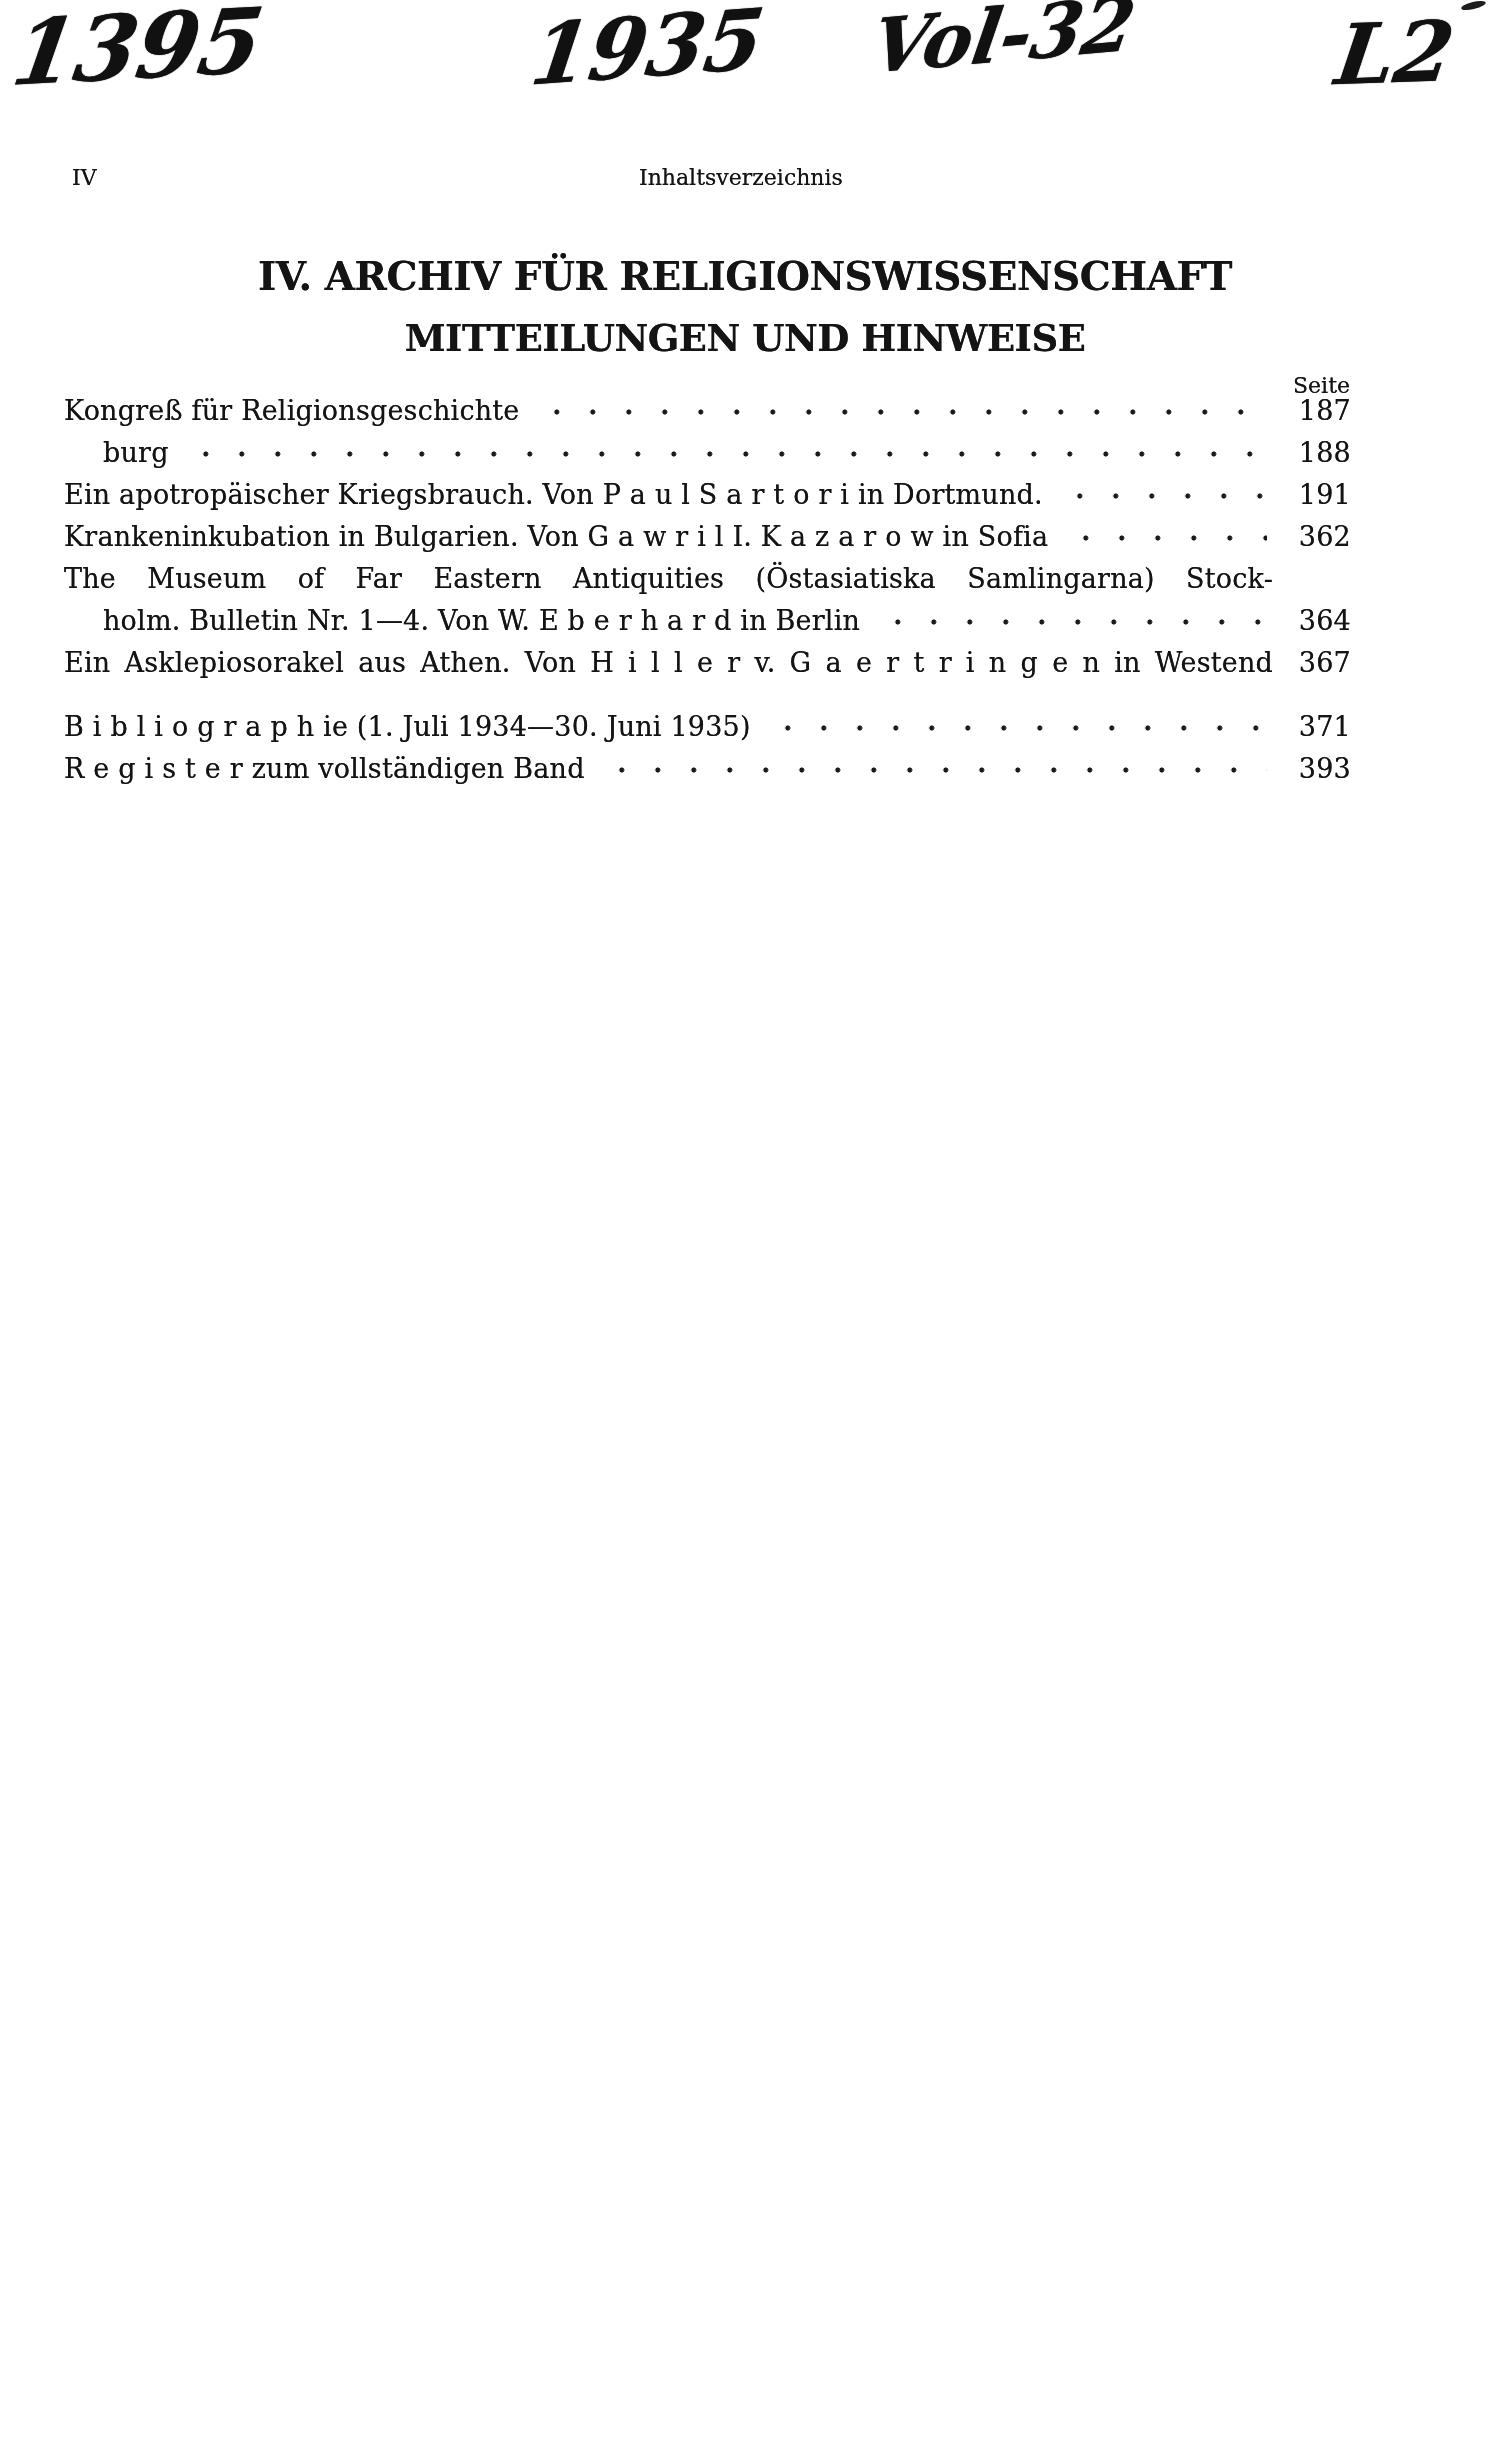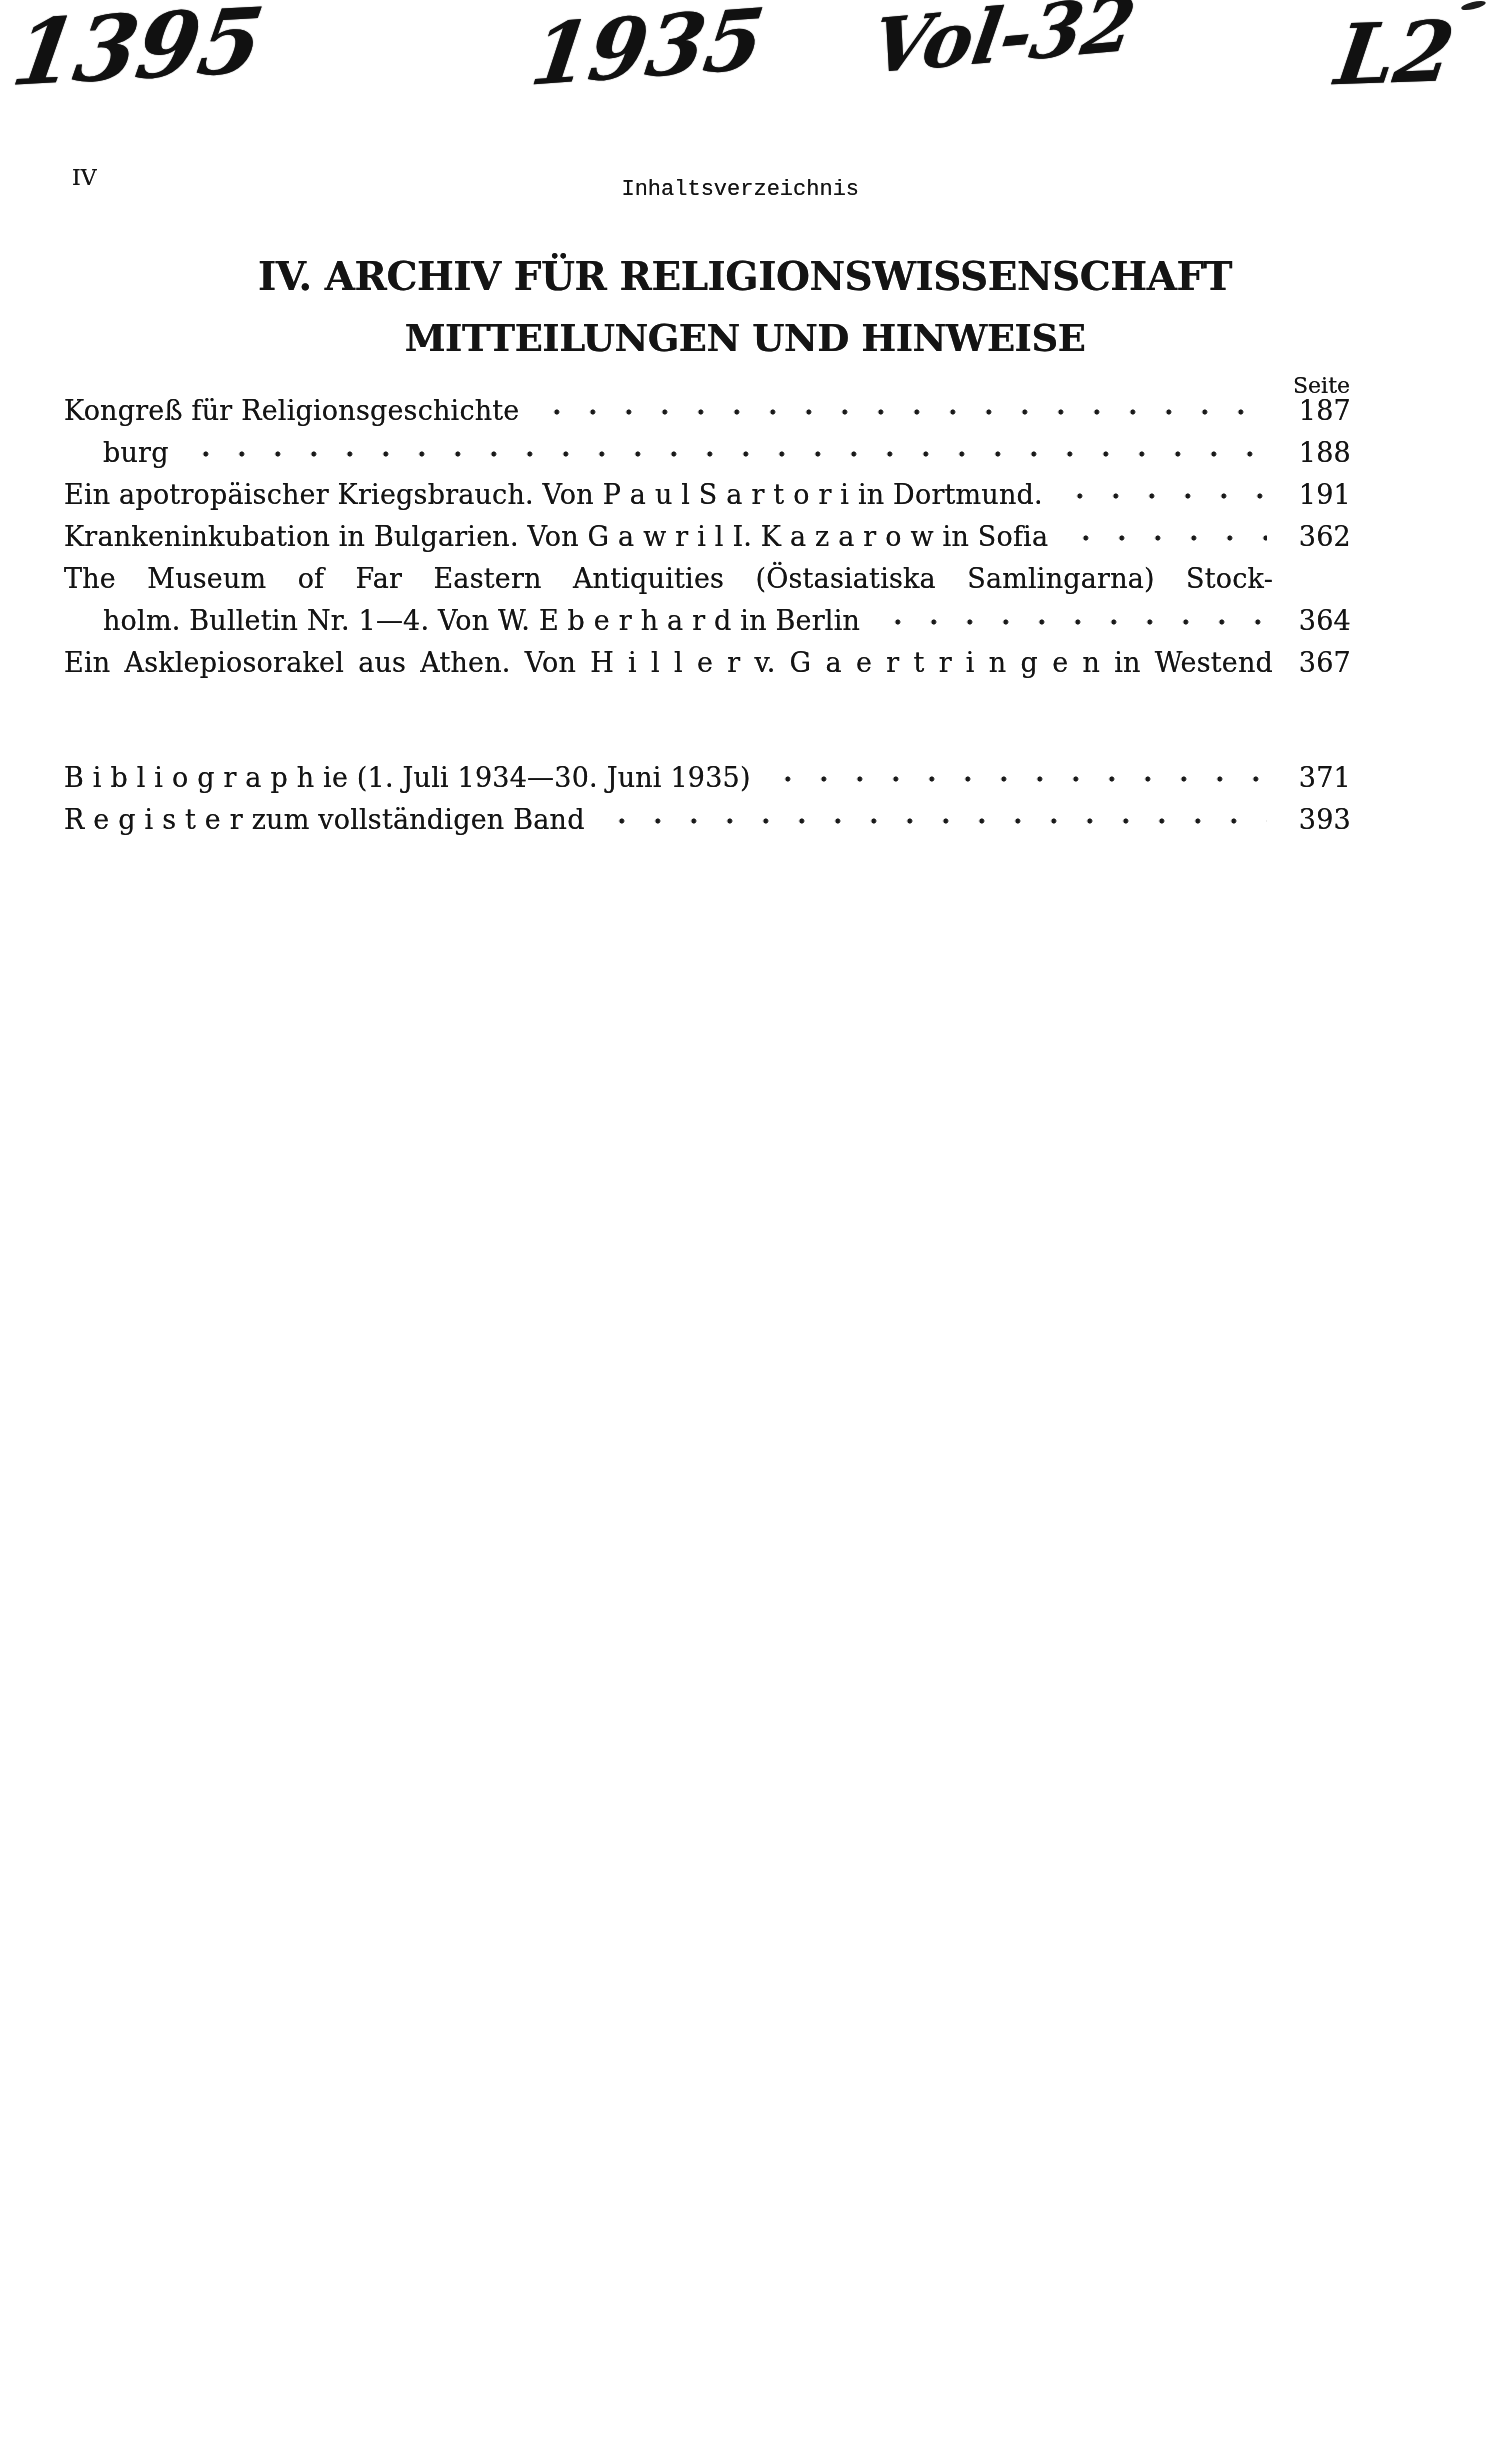--- a/index.html
+++ b/index.html
@@ -31,35 +31,35 @@
   .corner-mark {
     position: absolute; right: 3.9px; top: 1.9px;
     width: 25px; height: 6.8px; background: #1d1d1d;
     border-radius: 45% 55% 50% 50%;
     transform: rotate(-14deg);
   }
 
   
   .running-head { position: absolute; top: 165px; left: 0; width: 100%; height: 33px; font-size: 22px; }
   .folio { position: absolute; left: 72px; top: 0; }
-  .head-title { position: absolute; left: 50%; top: 12px; transform: translateX(-52%); font-family: Liberation Mono, monospace; }
+  .head-title { position: absolute; left: 50%; top: 0; transform: translateX(-52%); }
 
   
   .main-title, .sub-title {
     position: absolute; left: 0; width: 100%;
     text-align: center; font-weight: bold; white-space: nowrap;
   }
   .main-title { top: 253px; font-size: 39px; letter-spacing: -0.5px; }
   .sub-title  { top: 316px; font-size: 37px; letter-spacing: -0.5px; }
 
   .seite { position: absolute; top: 373px; right: 140px; font-size: 22px; }
 
   
   .toc { position: absolute; top: 390px; left: 64px; width: 1287px; font-size: 27px; letter-spacing: 0.2px; }
-  .toc-group-2 { margin-top: 73px; }
+  .toc-group-2 { margin-top: 22px; }
   .toc-row { display: flex; align-items: baseline; height: 42px; line-height: 42px; }
   .toc-row.indent { padding-left: 39px; }
   .toc-text { flex: 0 1 auto; white-space: nowrap; }
   .toc-text.justify {
     flex: 1 1 auto;
     white-space: normal;
     text-align: justify;
     max-height: 42px;
     overflow: hidden;
   }

